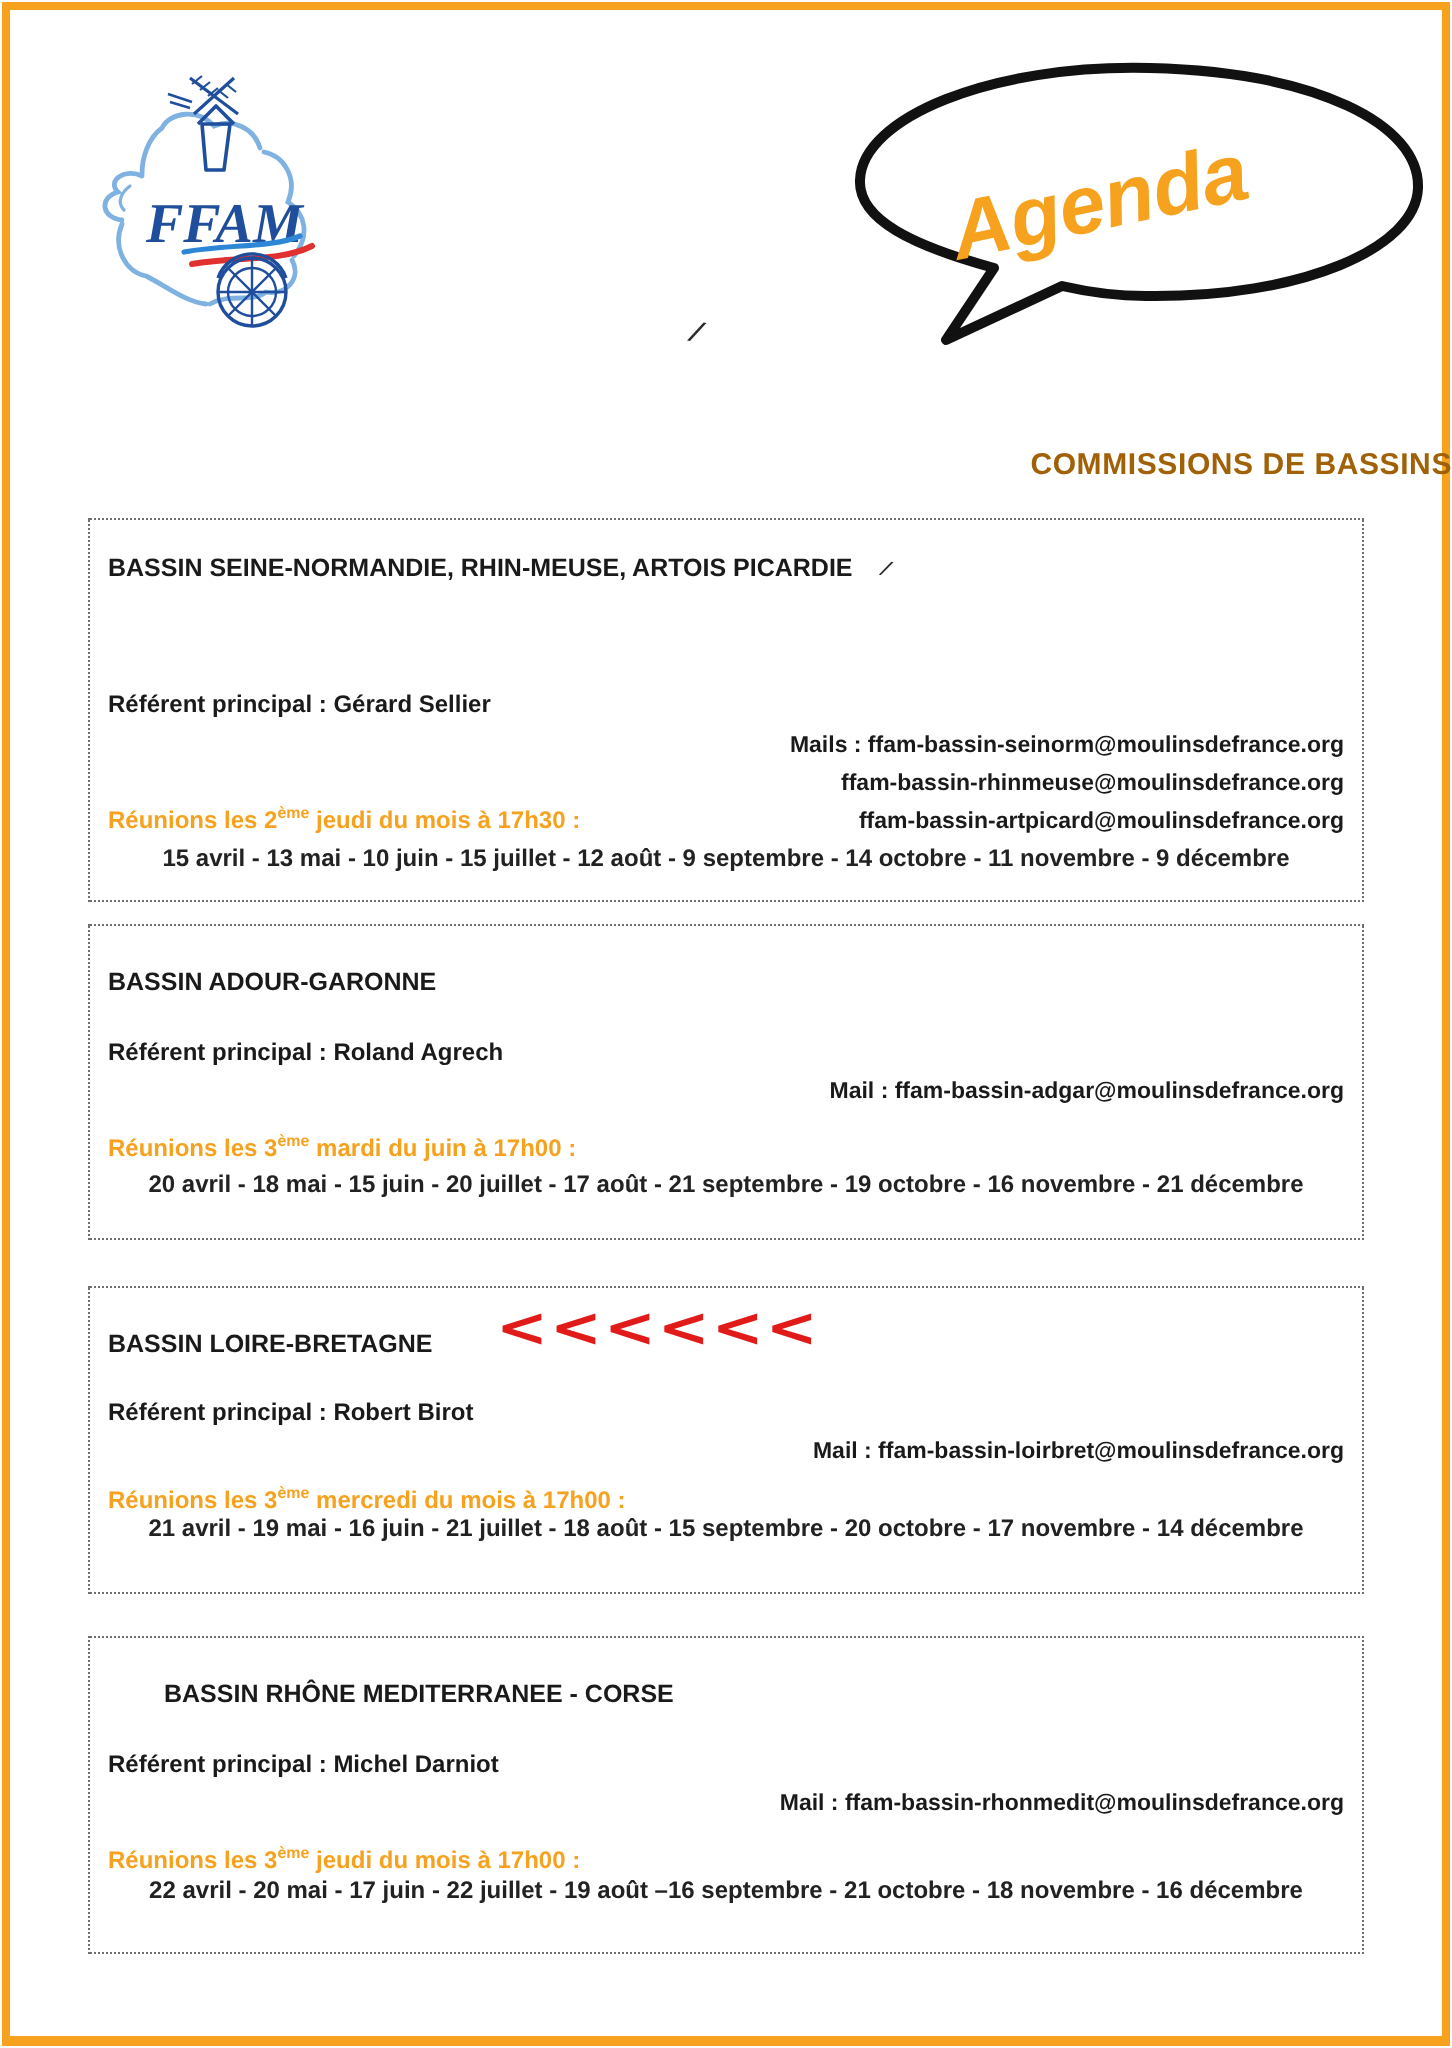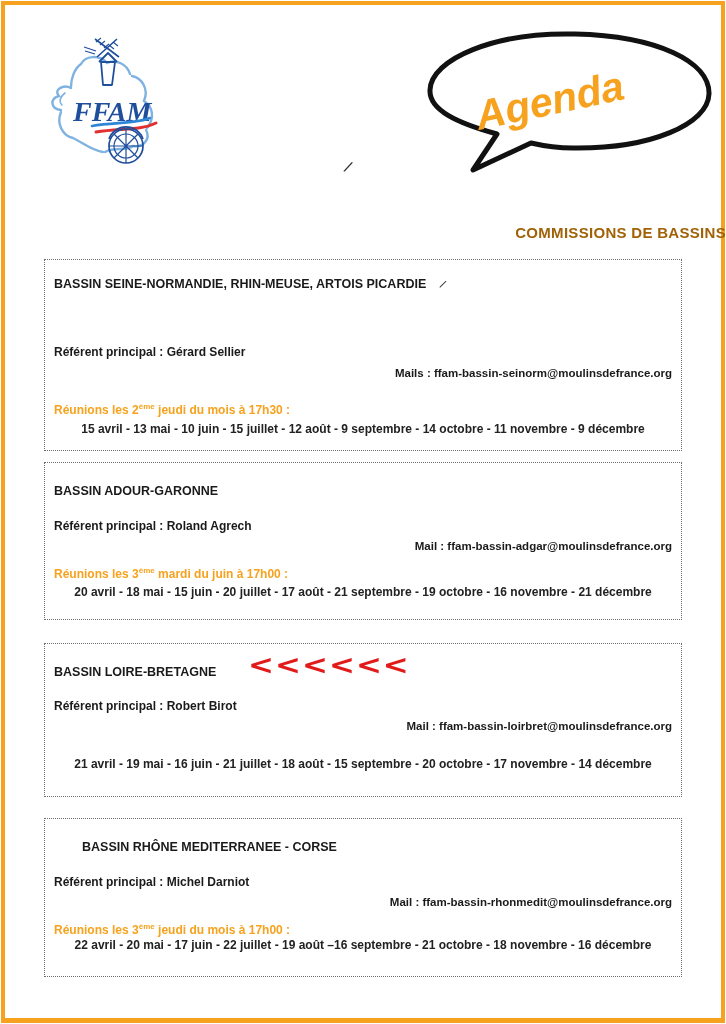--- a/index.html
+++ b/index.html
@@ -109,20 +109,22 @@
 
   <div class="heading">COMMISSIONS DE BASSINS</div>
 
   <div class="box box-0">
     <div class="row title-row">
       <span>BASSIN SEINE-NORMANDIE, RHIN-MEUSE, ARTOIS PICARDIE</span><span class="title-mark">⁄</span>
     </div>
     <div class="row referent-row">Référent principal : Gérard Sellier</div>
     <div class="row mail-row">
       <div>Mails : ffam-bassin-seinorm@moulinsdefrance.org</div>
+      <div>ffam-bassin-rhinmeuse@moulinsdefrance.org</div>
+      <div>ffam-bassin-artpicard@moulinsdefrance.org</div>
     </div>
     <div class="row reunions-row">
       <span>Réunions les 2</span><sup>ème</sup><span> jeudi du mois à 17h30 :</span>
     </div>
     <div class="row dates-row">15 avril - 13 mai - 10  juin - 15 juillet - 12 août - 9 septembre - 14 octobre - 11 novembre - 9 décembre</div>
   </div>
 
   <div class="box box-1">
     <div class="row title-row">BASSIN ADOUR-GARONNE</div>
     <div class="row referent-row">Référent principal : Roland Agrech</div>
@@ -135,20 +137,23 @@
     <div class="row dates-row">20 avril - 18 mai - 15  juin - 20 juillet - 17 août - 21 septembre - 19 octobre - 16 novembre - 21 décembre</div>
   </div>
 
   <div class="box box-2">
     <div class="row title-row">BASSIN LOIRE-BRETAGNE</div>
     <div class="chevrons">&lt;&lt;&lt;&lt;&lt;&lt;</div>
     <div class="row referent-row">Référent principal : Robert Birot</div>
     <div class="row mail-row">
       <div>Mail : ffam-bassin-loirbret@moulinsdefrance.org</div>
     </div>
+    <div class="row reunions-row">
+      <span>Réunions les 3</span><sup>ème</sup><span> mercredi  du mois à 17h00 :</span>
+    </div>
     <div class="row dates-row">21 avril - 19 mai - 16 juin - 21 juillet - 18 août - 15 septembre - 20 octobre - 17 novembre - 14 décembre</div>
   </div>
 
   <div class="box box-3">
     <div class="row title-row">BASSIN RHÔNE MEDITERRANEE - CORSE</div>
     <div class="row referent-row">Référent principal : Michel Darniot</div>
     <div class="row mail-row">
       <div>Mail : ffam-bassin-rhonmedit@moulinsdefrance.org</div>
     </div>
     <div class="row reunions-row">

